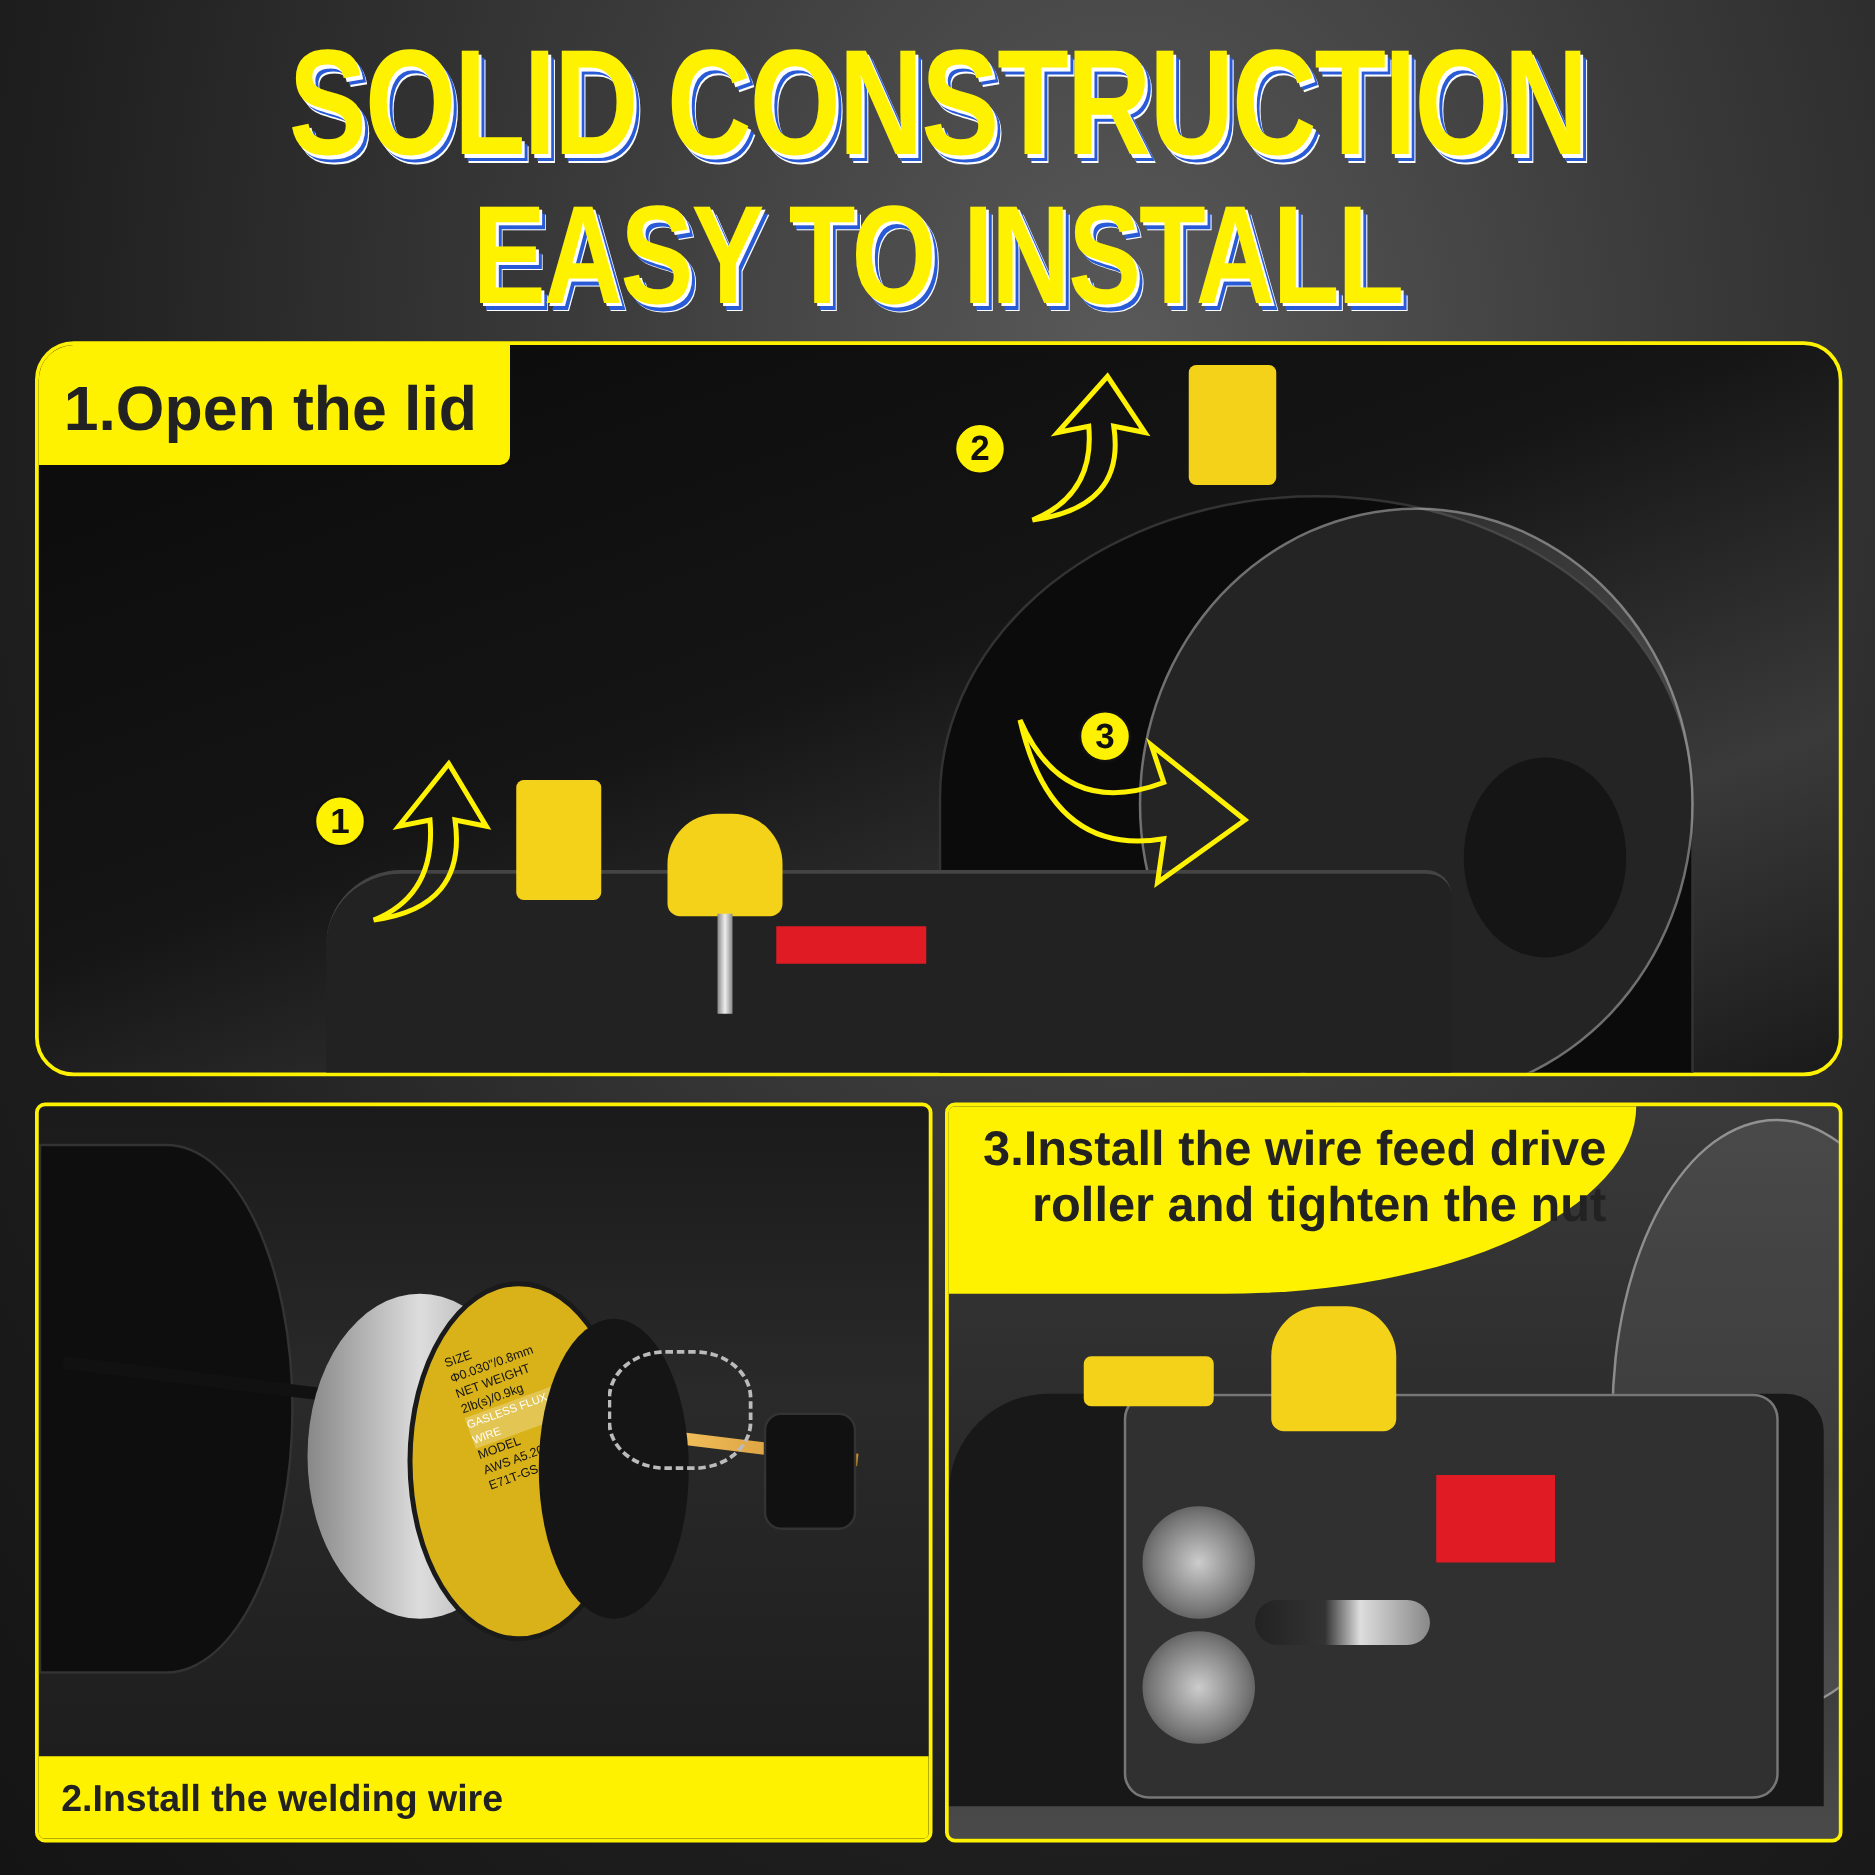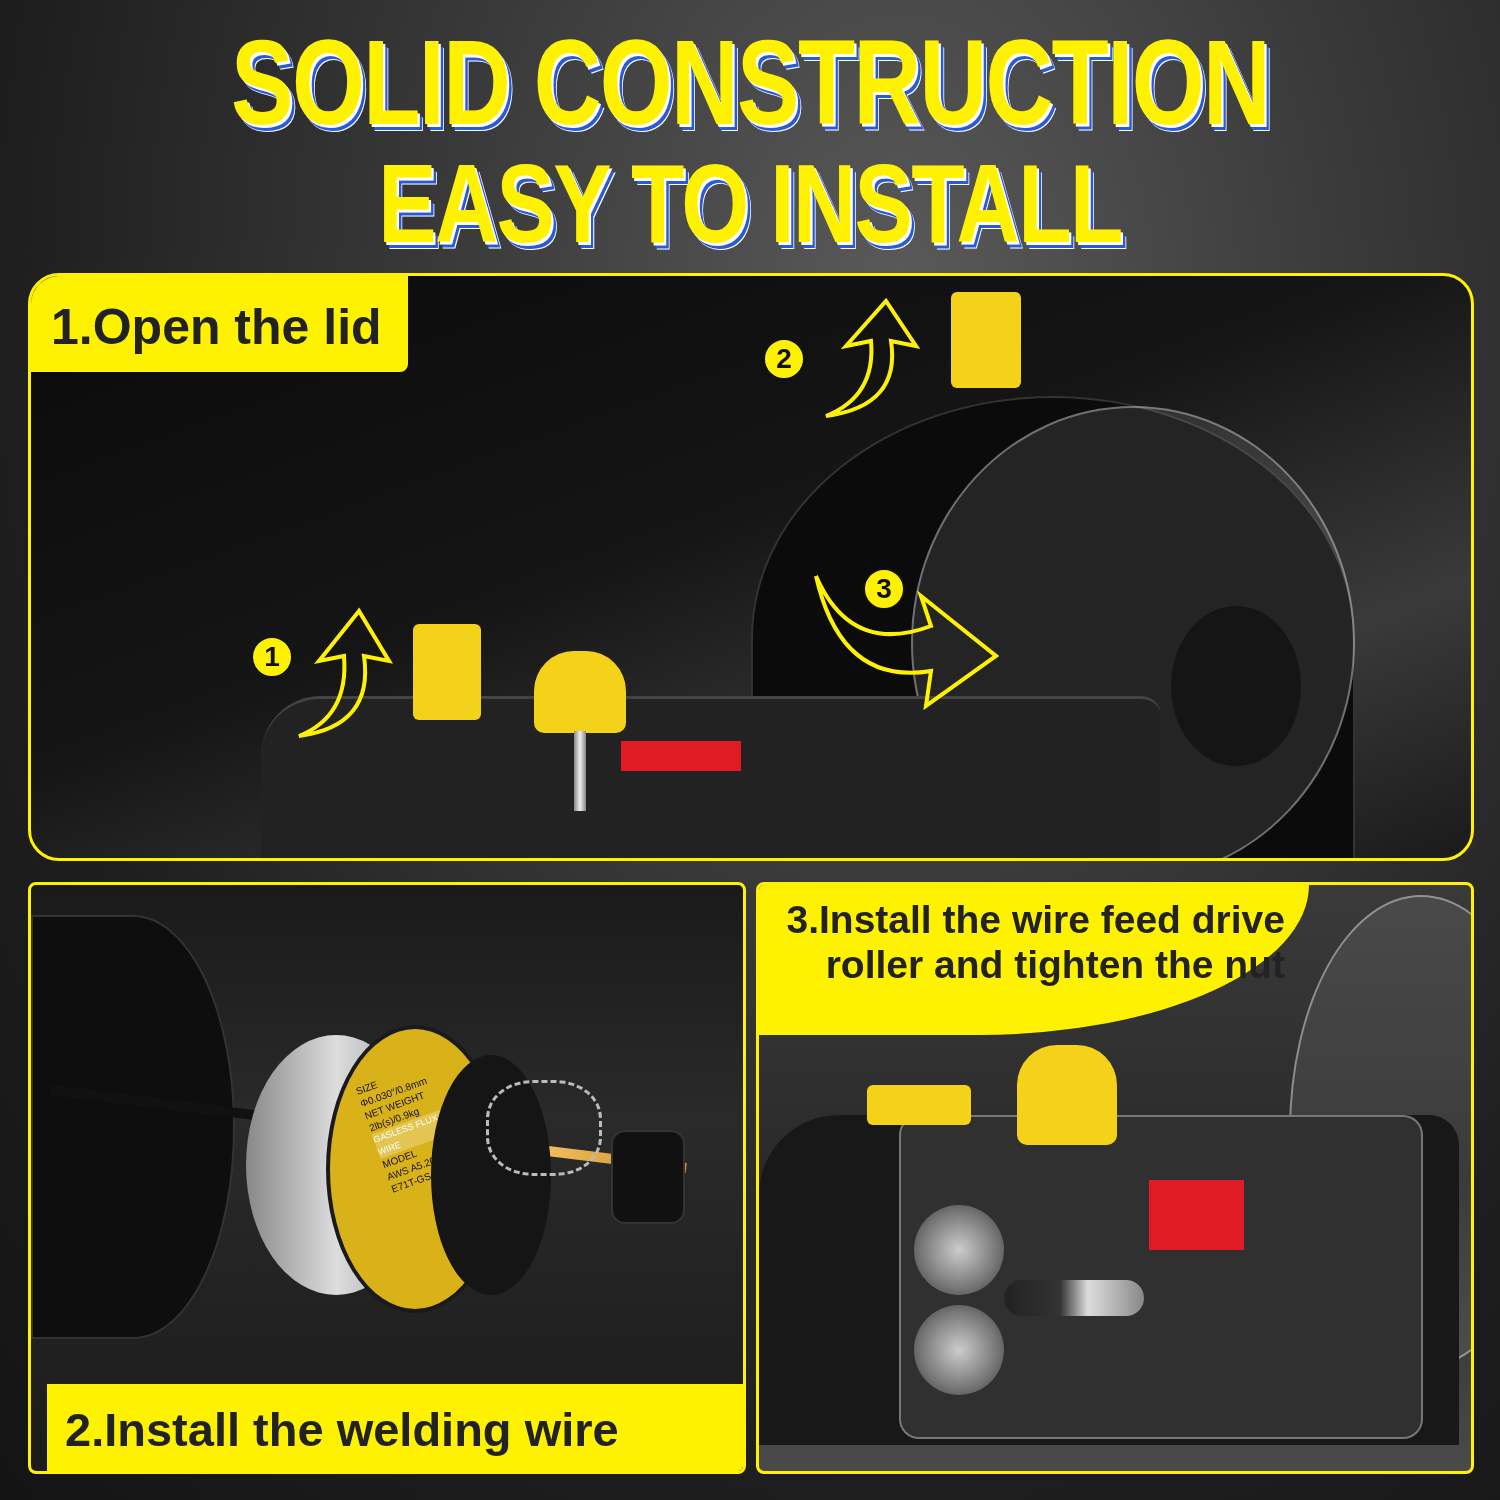--- a/index.html
+++ b/index.html
@@ -15,22 +15,22 @@
   .panel{position:absolute;border:3px solid #fff200;border-radius:8px;overflow:hidden;
     background:linear-gradient(135deg,#0c0c0c 0%,#1c1c1c 40%,#2e2e2e 70%,#1a1a1a 100%);}
   #p1{left:28px;top:273px;width:1440px;height:582px;
     background:linear-gradient(160deg,#0a0a0a 0%,#151515 45%,#3a3a3a 75%,#1a1a1a 100%);border-radius:31px;}
   #p2{left:28px;top:882px;width:712px;height:586px;
     background:linear-gradient(180deg,#1a1a1a 0%,#2a2a2a 40%,#1b1b1b 100%);}
   #p3{left:756px;top:882px;width:712px;height:586px;
     background:linear-gradient(180deg,#3a3a3a 0%,#2a2a2a 50%,#4a4a4a 100%);}
   .label1{position:absolute;left:0;top:0;background:#fff200;color:#222;font-weight:700;
     font-size:50px;padding:22px 26px 16px 20px;border-bottom-right-radius:8px;}
-  .label2{position:absolute;left:16px;bottom:0;width:100%;box-sizing:border-box;background:#fff200;color:#222;
-    font-weight:700;font-size:47px;padding:18px 18px 14px 18px;}
+  .label2{position:absolute;left:0;bottom:0;width:100%;box-sizing:border-box;background:#fff200;color:#222;
+    font-weight:700;font-size:30px;padding:18px 18px 14px 18px;}
   .label3{position:absolute;left:0;top:0;width:550px;height:150px;background:#fff200;color:#222;
     font-weight:700;font-size:39px;line-height:45px;padding:12px 24px;box-sizing:border-box;
     border-bottom-right-radius:60% 100%;text-align:right;}
   .step{position:absolute;width:38px;height:38px;border-radius:50%;background:#fff200;color:#111;
     font-weight:900;font-size:28px;text-align:center;line-height:38px;border:2px solid #111;}
   .arrow{position:absolute;}
   .shape{position:absolute;}
 </style>
 </head>
 <body>

